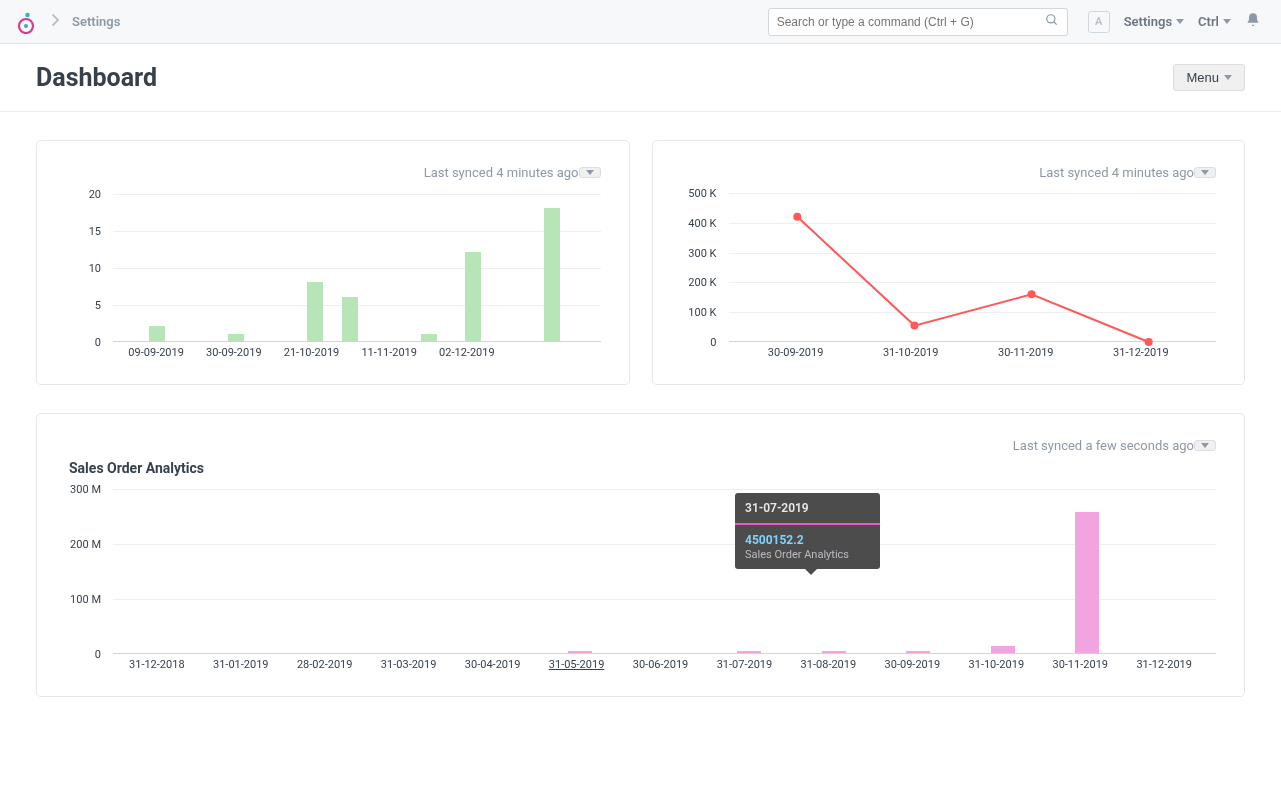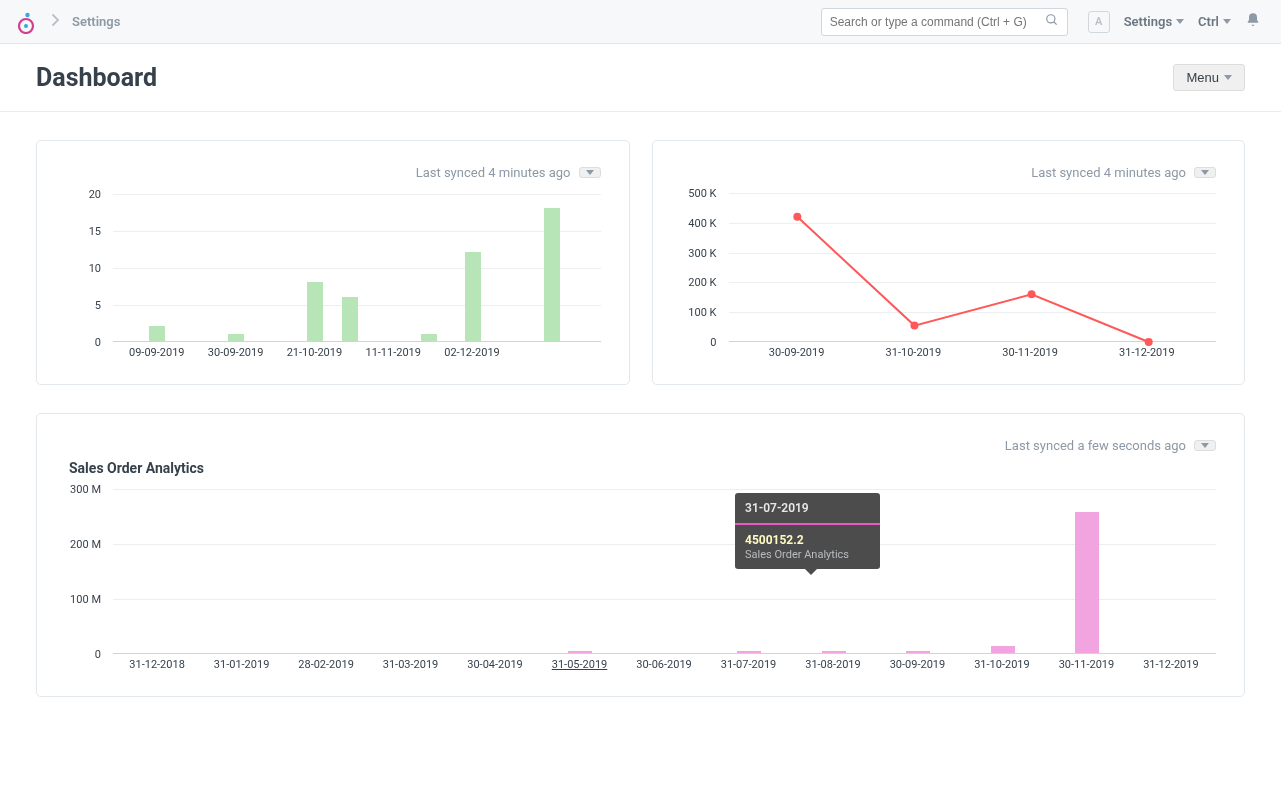--- a/index.html
+++ b/index.html
@@ -20,21 +20,21 @@
   .logo { width: 28px; height: 28px; display: flex; align-items: center; justify-content: center; }
   .logo svg { width: 24px; height: 24px; }
   .crumb-sep { color: #b9c0c7; margin: 0 12px; }
   .crumb-text { color: #8d99a6; font-weight: 600; font-size: 13px; }
   .searchbar {
     margin-left: auto;
     height: 28px;
     border: 1px solid #d1d8dd;
     border-radius: 3px;
     background: #fff;
-    width: 247px;
+    width: 300px;
     display: flex;
     align-items: center;
     padding: 0 8px;
     margin-right: 20px;
   }
   .searchbar input {
     border: none;
     outline: none;
     flex: 1;
     font-size: 12px;
@@ -79,21 +79,20 @@
     border:1px solid #e3e8ed;
     border-radius:5px;
     padding:18px 28px 22px 20px;
     flex:1;
     background:#fff;
   }
   .card-meta {
     display:flex;
     align-items:center;
     justify-content:flex-end;
-    gap:8px;
     color:#8d99a6;
     font-size:13px;
     height:26px;
     margin-bottom:2px;
   }
   .meta-btn {
     background:#f0f0f0;
     border:1px solid #ddd;
     border-radius:3px;
     padding:2px 6px;
@@ -101,42 +100,42 @@
     cursor:pointer;
   }
   .card-title { font-size:14px; font-weight:700; color:#36414c; margin: 0 0 8px 12px;}
   .chart-area { position:relative; height:175px; }
   .chart-large .chart-area { height:190px; }
 
   .y-axis { position:absolute; left:0; top:0; bottom:20px; width:50px;}
   .y-tick { position:absolute; right:0; transform:translateY(-50%); font-size:11px; color:#36414c; text-align:right; padding-right:6px;}
   .plot { position:absolute; left:56px; right:0; top:0; bottom:20px; border-bottom:1px solid #cfd4d9;}
   .plot .grid { position:absolute; left:0; right:0; border-top:1px solid #eceef0;}
-  .x-axis { position:absolute; left:56px; right:1px; bottom:0; height:20px; display:flex; align-items:center; }
+  .x-axis { position:absolute; left:56px; right:8px; bottom:0; height:20px; display:flex; align-items:center; }
   .x-tick { position:absolute; transform:translateX(-50%); font-size:11px; color:#36414c; white-space:nowrap;}
 
   .bar { position:absolute; width:16px; transform:translateX(-50%); bottom:0; }
   .bar-green { background:#b8e5b8; }
   .bar-pink { background:#f2a4e1; }
 
   .line-svg { position:absolute; left:0; top:0; width:100%; height:100%; overflow:visible;}
 
   .tooltip {
     position:absolute;
     background:#4c4c4c;
     color:#b8bcc1;
     border-radius:3px;
     width:145px;
     font-size:12px;
     transform:translate(-14px,-100%);
     z-index:10;
   }
   .tooltip .tt-top { padding:8px 10px; color:#e7e7e7; font-weight:600; border-bottom:2px solid #ea58c5;}
   .tooltip .tt-body { padding:8px 10px;}
-  .tooltip .tt-val { font-weight:700; color:#fef9c3; display:block;}
+  .tooltip .tt-val { font-weight:700; color:#7dd3fc; display:block;}
   .tooltip .tt-label { color:#b8bcc1; font-size:11px;}
   .tooltip-arrow {
     position:absolute;
     bottom:-6px; left:70px;
     width:0;height:0;
     border-left:6px solid transparent;
     border-right:6px solid transparent;
     border-top:6px solid #4c4c4c;
   }
 

